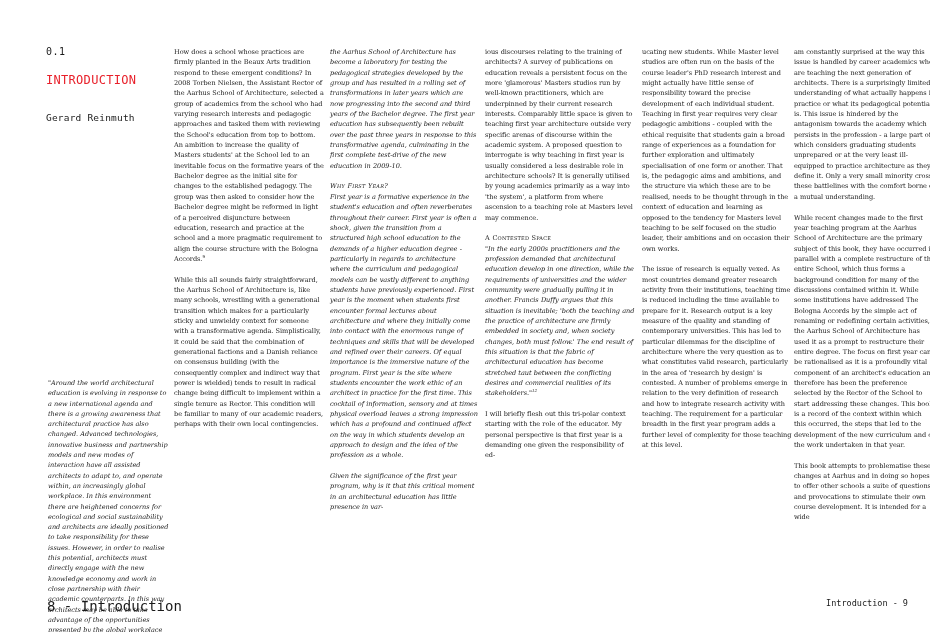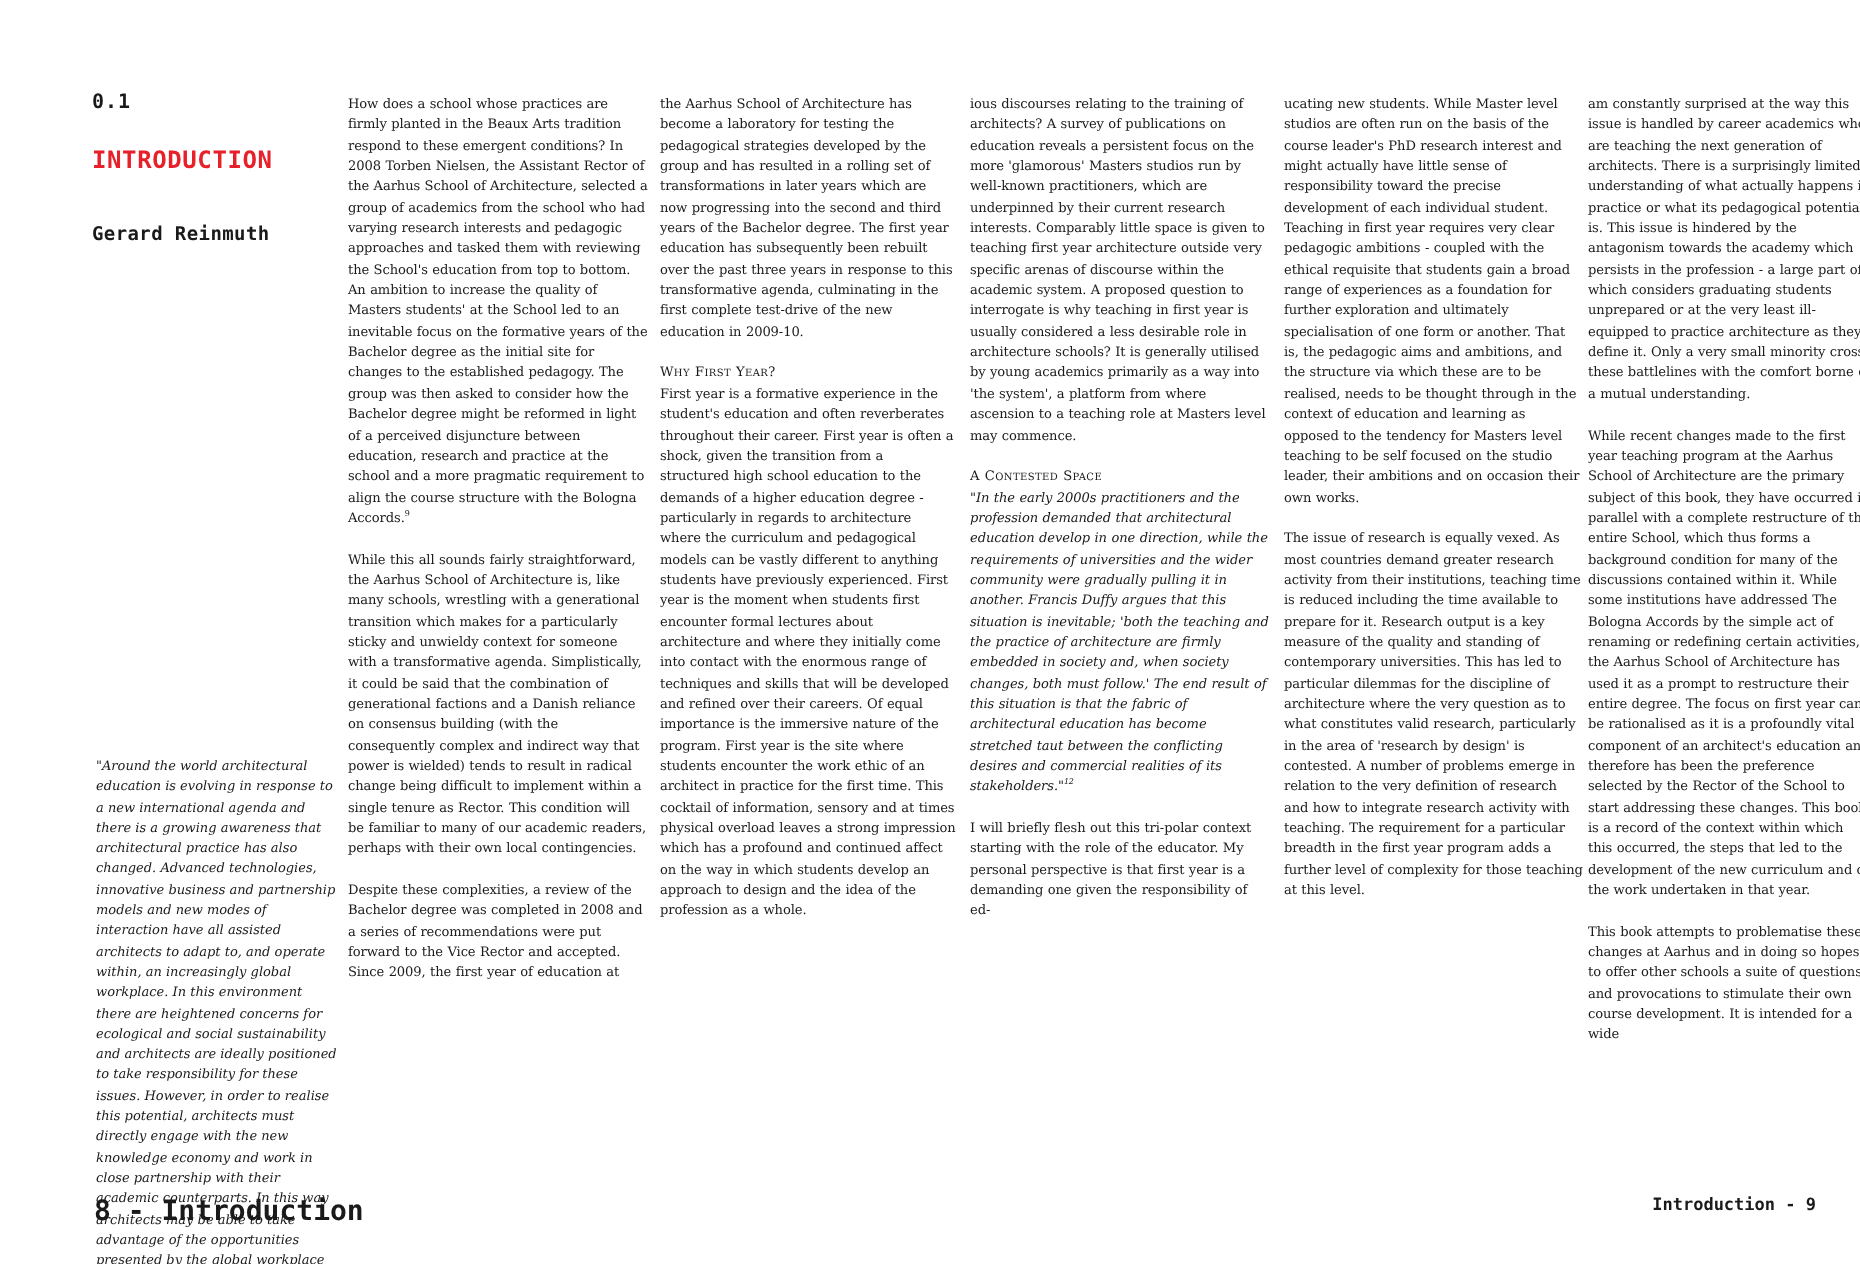--- a/index.html
+++ b/index.html
@@ -1,29 +1,29 @@
 <!DOCTYPE html>
 <html><head>
 <meta charset="utf-8">
 <style>
   html, body { margin: 0; padding: 0; background: #ffffff; }
   body { width: 930px; height: 632px; position: relative; overflow: hidden; color: #1a1a1a; }
   .spread { position: absolute; left: 0; top: 0; width: 930px; height: 632px; background: #fff; }
-  .mono { font-family: "DejaVu Sans Mono", "Liberation Mono", monospace; font-weight: bold; }
+  .mono { font-family: "DejaVu Sans Mono", "Liberation Mono", monospace; }
   .serif { font-family: "DejaVu Serif", "Liberation Serif", serif; }
 
   .chap-num { position: absolute; left: 46px; top: 46px; font-size: 10px; letter-spacing: 0.5px; }
   .chap-title { position: absolute; left: 46px; top: 61px; font-size: 12px; color: #e8202a; letter-spacing: 0.3px; margin-top: 12px; }
   .chap-author { position: absolute; left: 46px; top: 76px; font-size: 9.5px; letter-spacing: 0.2px; margin-top: 36px; }
 
   .col { position: absolute; top: 47px; width: 148px; font-size: 6.55px; line-height: 10.35px; text-align: left; word-spacing: 0.2px; letter-spacing: -0.05px; }
   .col p { margin: 0 0 10.35px 0; }
   .col p.tight { margin: 0; }
   .col1 { left: 174px; width: 150px; }
-  .col2 { left: 330px; width: 148px; }
+  .col2 { left: 330px; width: 148px; font-style: italic; }
   .col3 { left: 485px; width: 150px; }
   .col4 { left: 642px; width: 150px; }
   .col5 { left: 794px; width: 142px; }
 
   .quote { position: absolute; left: 48px; top: 378px; width: 122px; font-size: 6.5px; line-height: 10.3px; font-style: italic; }
   .heading-sc { font-variant: small-caps; letter-spacing: 0.2px; display:block; }
   .it { font-style: italic; }
   sup { font-size: 4px; line-height: 0; }
 
   .folio-left { position: absolute; left: 47px; top: 598px; font-size: 14px; }
@@ -36,29 +36,29 @@
 
   <div class="chap-num mono">0.1</div>
   <div class="chap-title mono">INTRODUCTION</div>
   <div class="chap-author mono">Gerard Reinmuth</div>
 
   <div class="quote serif"><span>"Around the world architectural education is evolving in response to a new international agenda and there is a growing awareness that architectural practice has also changed. Advanced technologies, innovative business and partnership models and new modes of interaction have all assisted architects to adapt to, and operate within, an increasingly global workplace. In this environment there are heightened concerns for ecological and social sustainability and architects are ideally positioned to take responsibility for these issues. However, in order to realise this potential, architects must directly engage with the new knowledge economy and work in close partnership with their academic counterparts. In this way architects may be able to take advantage of the opportunities presented by the global workplace and take responsibility once more for the future of our built environment."</span></div>
 
   <div class="col col1 serif">
     <p><span>How does a school whose practices are firmly planted in the Beaux Arts tradition respond to these emergent conditions? In 2008 Torben Nielsen, the Assistant Rector of the Aarhus School of Architecture, selected a group of academics from the school who had varying research interests and pedagogic approaches and tasked them with reviewing the School's education from top to bottom. An ambition to increase the quality of Masters students' at the School led to an inevitable focus on the formative years of the Bachelor degree as the initial site for changes to the established pedagogy. The group was then asked to consider how the Bachelor degree might be reformed in light of a perceived disjuncture between education, research and practice at the school and a more pragmatic requirement to align the course structure with the Bologna Accords.</span><sup>9</sup></p>
     <p>While this all sounds fairly straightforward, the Aarhus School of Architecture is, like many schools, wrestling with a generational transition which makes for a particularly sticky and unwieldy context for someone with a transformative agenda. Simplistically, it could be said that the combination of generational factions and a Danish reliance on consensus building (with the consequently complex and indirect way that power is wielded) tends to result in radical change being difficult to implement within a single tenure as Rector. This condition will be familiar to many of our academic readers, perhaps with their own local contingencies.</p>
-    <p>Despite these complexities, a review of the Bachelor degree was completed in 2008 and a series of recommendations were put forward to the Vice Rector and accepted. Since 2009, the first year of education at</p>
   </div>
 
   <div class="col col2 serif">
     <p>the Aarhus School of Architecture has become a laboratory for testing the pedagogical strategies developed by the group and has resulted in a rolling set of transformations in later years which are now progressing into the second and third years of the Bachelor degree. The first year education has subsequently been rebuilt over the past three years in response to this transformative agenda, culminating in the first complete test-drive of the new education in 2009-10.</p>
     <p class="tight">
         <span class="heading-sc">Why First Year?</span>
       </p>
     <p>First year is a formative experience in the student's education and often reverberates throughout their career. First year is often a shock, given the transition from a structured high school education to the demands of a higher education degree - particularly in regards to architecture where the curriculum and pedagogical models can be vastly different to anything students have previously experienced. First year is the moment when students first encounter formal lectures about architecture and where they initially come into contact with the enormous range of techniques and skills that will be developed and refined over their careers. Of equal importance is the immersive nature of the program. First year is the site where students encounter the work ethic of an architect in practice for the first time. This cocktail of information, sensory and at times physical overload leaves a strong impression which has a profound and continued affect on the way in which students develop an approach to design and the idea of the profession as a whole.</p>
+    <p>Given the significance of the first year program, why is it that this critical moment in an architectural education has little presence in var-</p>
   </div>
 
   <div class="col col3 serif">
     <p>ious discourses relating to the training of architects? A survey of publications on education reveals a persistent focus on the more 'glamorous' Masters studios run by well-known practitioners, which are underpinned by their current research interests. Comparably little space is given to teaching first year architecture outside very specific arenas of discourse within the academic system. A proposed question to interrogate is why teaching in first year is usually considered a less desirable role in architecture schools? It is generally utilised by young academics primarily as a way into 'the system', a platform from where ascension to a teaching role at Masters level may commence.</p>
     <p class="tight">
         <span class="heading-sc">A Contested Space</span>
       </p>
     <p class="it"><span>"In the early 2000s practitioners and the profession demanded that architectural education develop in one direction, while the requirements of universities and the wider community were gradually pulling it in another. Francis Duffy argues that this situation is inevitable; 'both the teaching and the practice of architecture are firmly embedded in society and, when society changes, both must follow.' The end result of this situation is that the fabric of architectural education has become stretched taut between the conflicting desires and commercial realities of its stakeholders."</span><sup>12</sup></p>
     <p>I will briefly flesh out this tri-polar context starting with the role of the educator. My personal perspective is that first year is a demanding one given the responsibility of ed-</p>
   </div>

